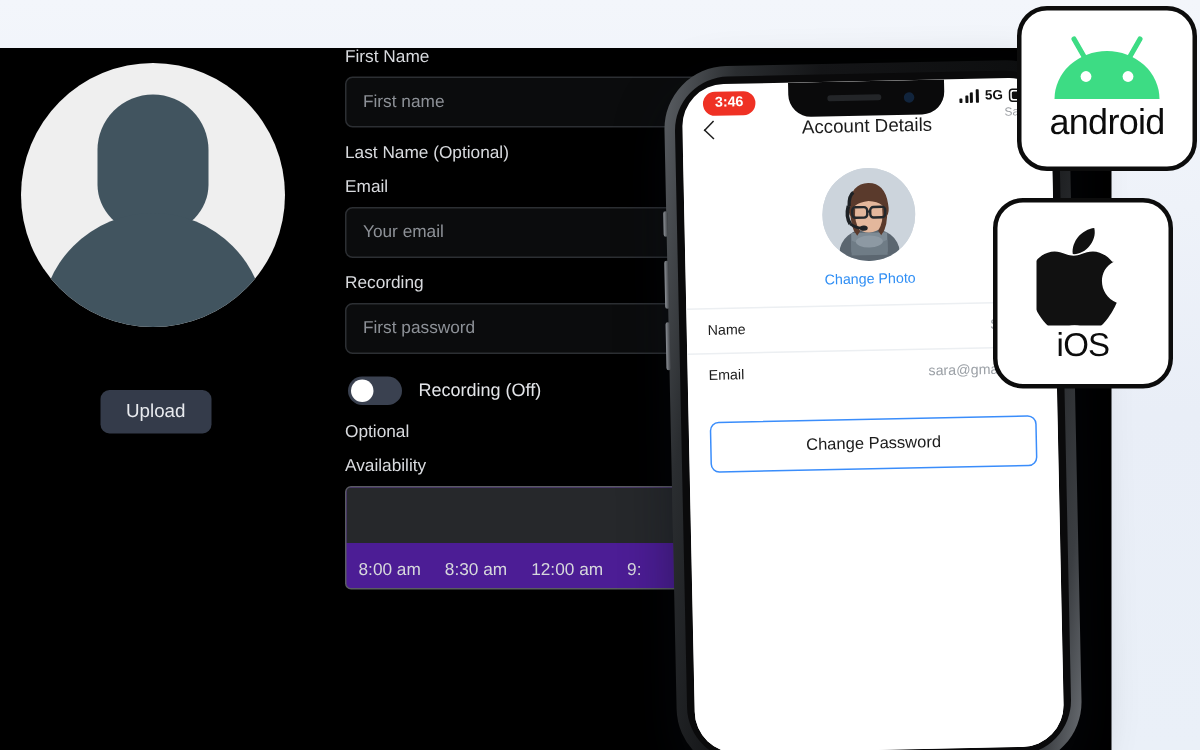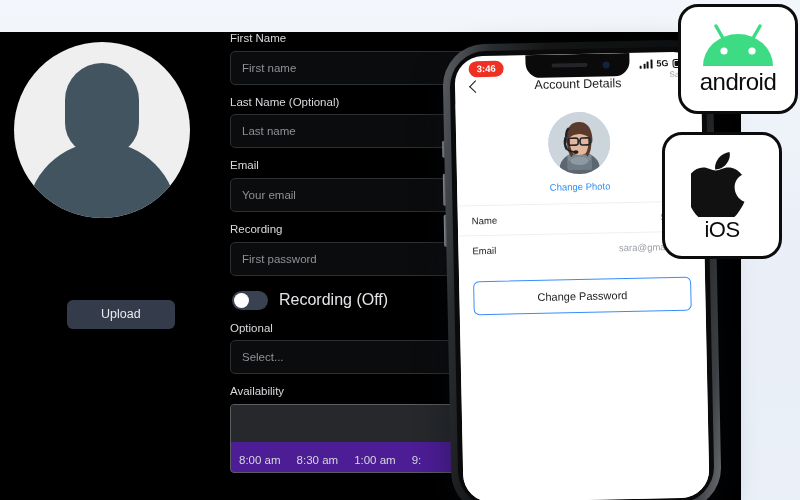--- a/index.html
+++ b/index.html
@@ -40,25 +40,24 @@
     border-radius:37px 37px 32px 32px;
   }
   .avatar-body{
     position:absolute;left:50%;top:100px;width:150px;height:120px;
     transform:translateX(-50%);
     background:#41545f;
     border-radius:75px 75px 18px 18px;
   }
   .upload-btn{
     position:absolute;left:67px;top:228px;
-    padding:8px 34px;border-radius:6px;
+    padding:8px 17px;border-radius:6px;
     background:#343b4a;color:#e8eaee;
     font-size:12.5px;line-height:1;
     border:none;
-    margin-top:40px;
   }
 
   
   .form-col{
     position:absolute;left:230px;top:0;width:300px;height:336px;
   }
   .f-label{
     color:#d8dade;font-size:11.5px;margin:0 0 6px 0;line-height:1.1;
   }
   .f-input{
@@ -78,21 +77,21 @@
   
   .toggle-row{display:flex;align-items:center;gap:11px;margin:15px 0 12px 2px;}
   .toggle{
     width:36px;height:19px;border-radius:11px;
     background:#3a4150;position:relative;flex:0 0 auto;
   }
   .toggle .knob{
     position:absolute;left:2px;top:2px;width:15px;height:15px;
     border-radius:50%;background:#fff;
   }
-  .toggle-label{color:#e3e5e9;font-size:16px;}
+  .toggle-label{color:#e3e5e9;font-size:12px;}
 
   
   .avail-box{
     width:270px;border:1px solid #5a5d61;border-radius:4px;
     overflow:hidden;background:#4c1d95;
   }
   .avail-head{height:37px;background:#26282b;}
   .avail-times{
     display:flex;gap:16px;padding:12px 8px 6px 8px;
     color:#d6d8dc;font-size:11.5px;white-space:nowrap;
@@ -245,21 +244,20 @@
 
       <div class="form-col">
 
         <div class="f-group">
           <div class="f-label">First Name</div>
           <div class="f-input">First name</div>
         </div>
 
         <div class="f-group">
           <div class="f-label">Last Name (Optional)</div>
-          <div class="f-input">Last name</div>
         </div>
 
         <div class="f-group">
           <div class="f-label">Email</div>
           <div class="f-input">Your email</div>
         </div>
 
         <div class="f-group">
           <div class="f-label">Recording</div>
           <div class="f-input">First password</div>
@@ -267,31 +265,30 @@
 
         <div class="toggle-row">
           <div class="toggle">
             <span class="knob"></span>
           </div>
           <div class="toggle-label">Recording (Off)</div>
         </div>
 
         <div class="f-group">
           <div class="f-label">Optional</div>
-          <div class="f-input">Select...</div>
         </div>
 
         <div class="f-group">
           <div class="f-label">Availability</div>
           <div class="avail-box">
             <div class="avail-head"></div>
             <div class="avail-times">
               <span>8:00 am</span>
               <span>8:30 am</span>
-              <span>1:00 am</span>
+              <span>12:00 am</span>
               <span>9:</span>
             </div>
           </div>
         </div>
 
       </div>
     </div>
   </div>
 
   <div class="phone">

